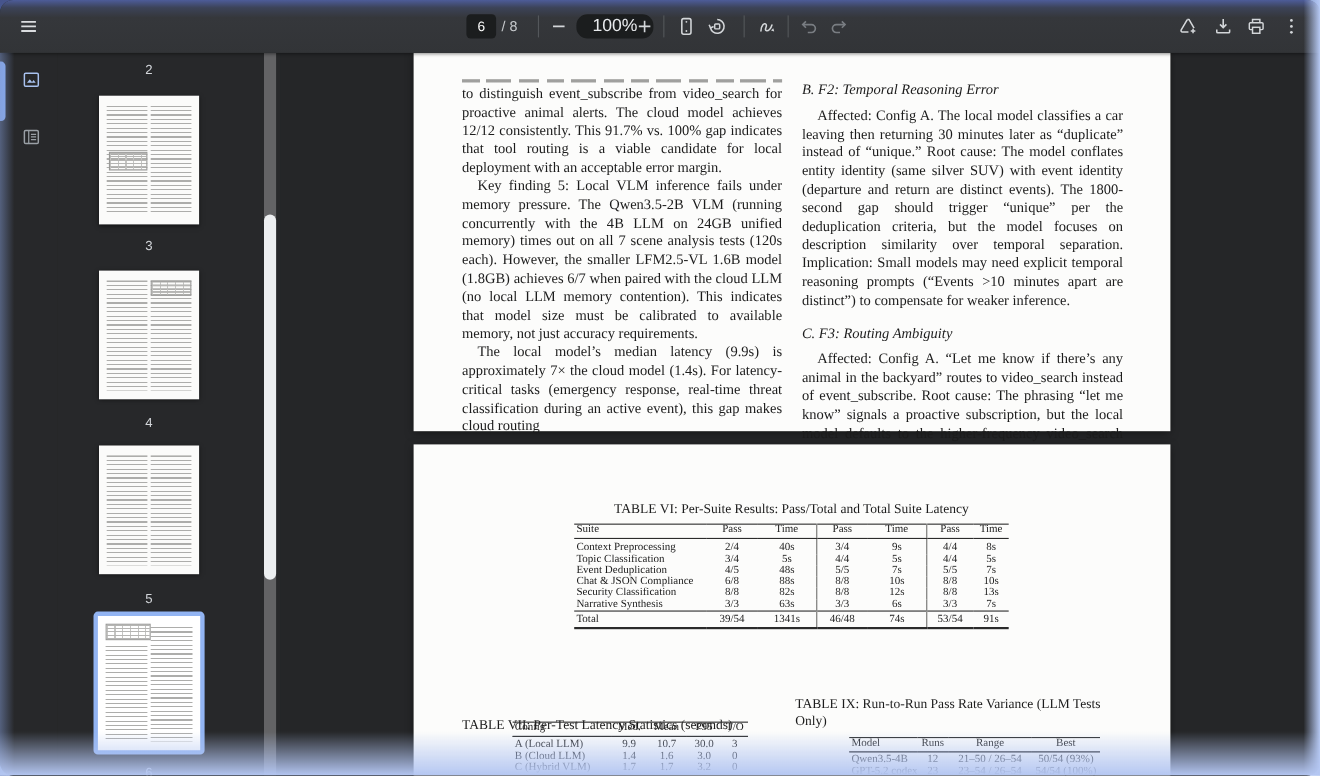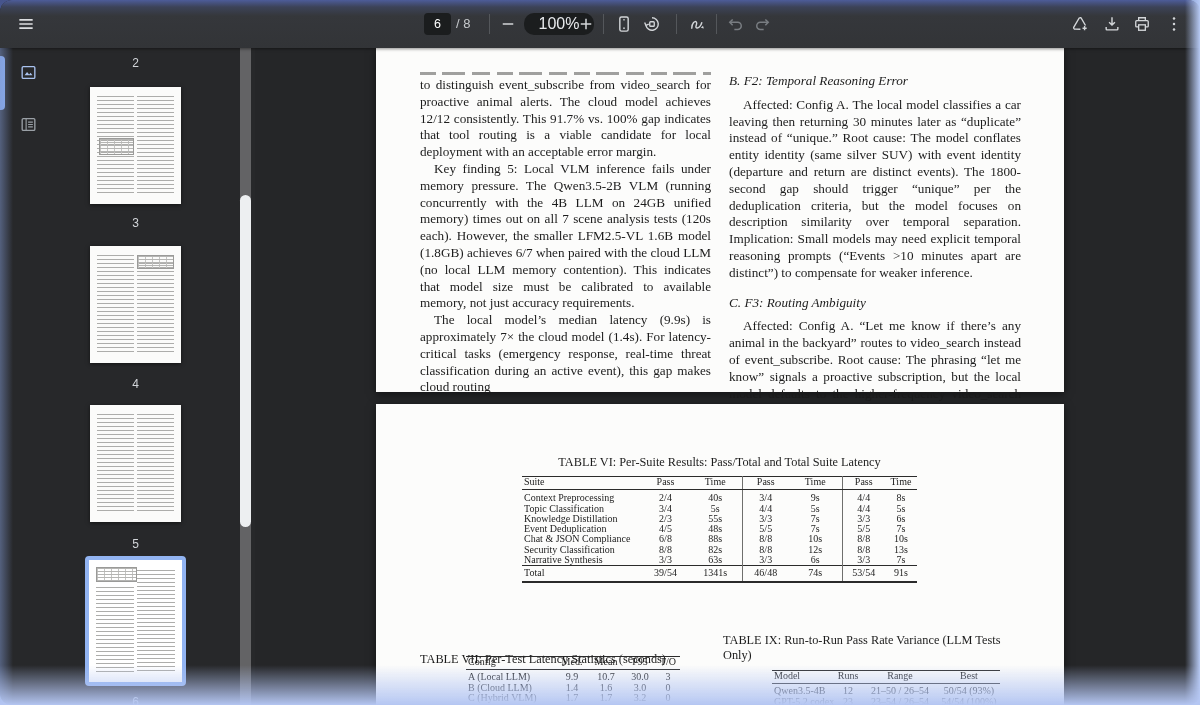--- a/index.html
+++ b/index.html
@@ -315,29 +315,20 @@
               <tr>
                 <td>Topic Classification</td>
                 <td>3/4</td>
                 <td>5s</td>
                 <td>4/4</td>
                 <td>5s</td>
                 <td>4/4</td>
                 <td>5s</td>
               </tr>
               <tr>
-                <td>Knowledge Distillation</td>
-                <td>2/3</td>
-                <td>55s</td>
-                <td>3/3</td>
-                <td>7s</td>
-                <td>3/3</td>
-                <td>6s</td>
-              </tr>
-              <tr>
                 <td>Event Deduplication</td>
                 <td>4/5</td>
                 <td>48s</td>
                 <td>5/5</td>
                 <td>7s</td>
                 <td>5/5</td>
                 <td>7s</td>
               </tr>
               <tr>
                 <td>Chat &amp; JSON Compliance</td>

